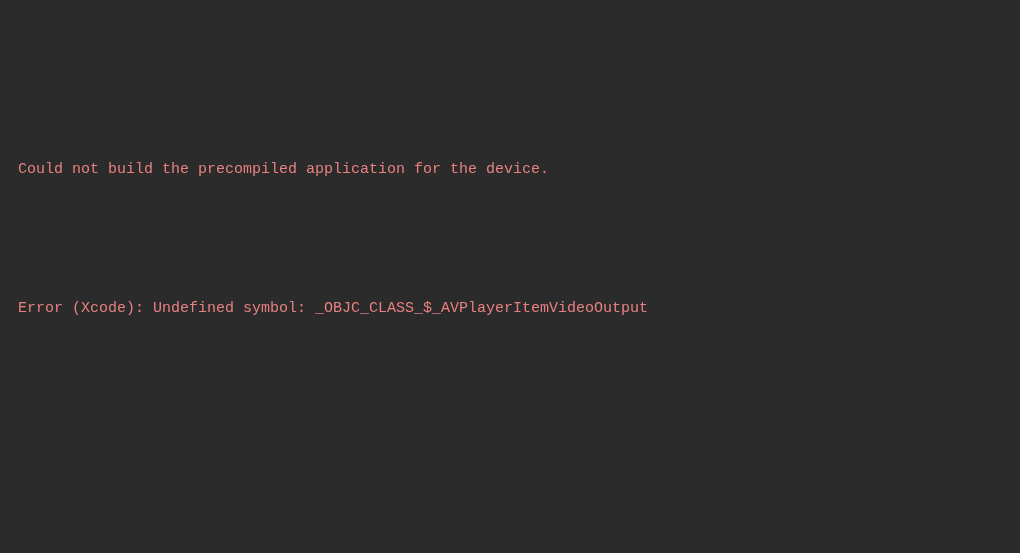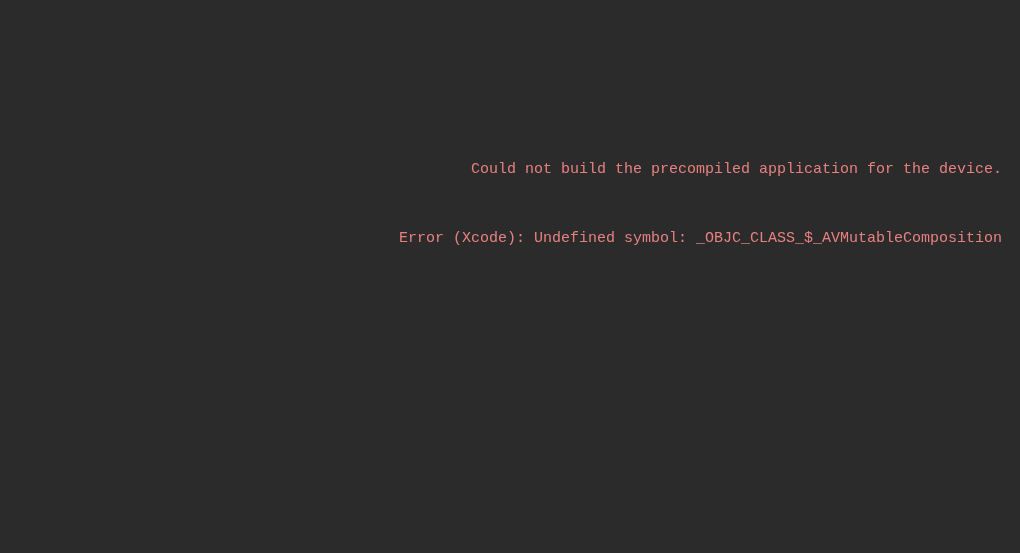--- a/index.html
+++ b/index.html
@@ -14,35 +14,34 @@
       line-height: 1.55;
       color: #e88080;
       padding: 18px 18px 0 18px;
       width: 1020px;
       height: 553px;
       overflow: hidden;
       white-space: pre-wrap;
     }
     .line {
       display: block;
-      text-align: right;
     }
     .spacer {
       height: 1.55em;
     }
   </style>
 </head>
 <body>
 
 
 
 <div>
   <span class="line">Could not build the precompiled application for the device.</span>
-  <span class="line"><span>Error (Xcode): Undefined symbol: </span><span>_OBJC_CLASS_$_AVMutableComposition</span></span>
   <div class="spacer"></div>
+  <span class="line"><span>Error (Xcode): Undefined symbol: </span><span>_OBJC_CLASS_$_AVPlayerItemVideoOutput</span></span>
   <div class="spacer"></div>
   
   
   
   
   
   
   
   
   

